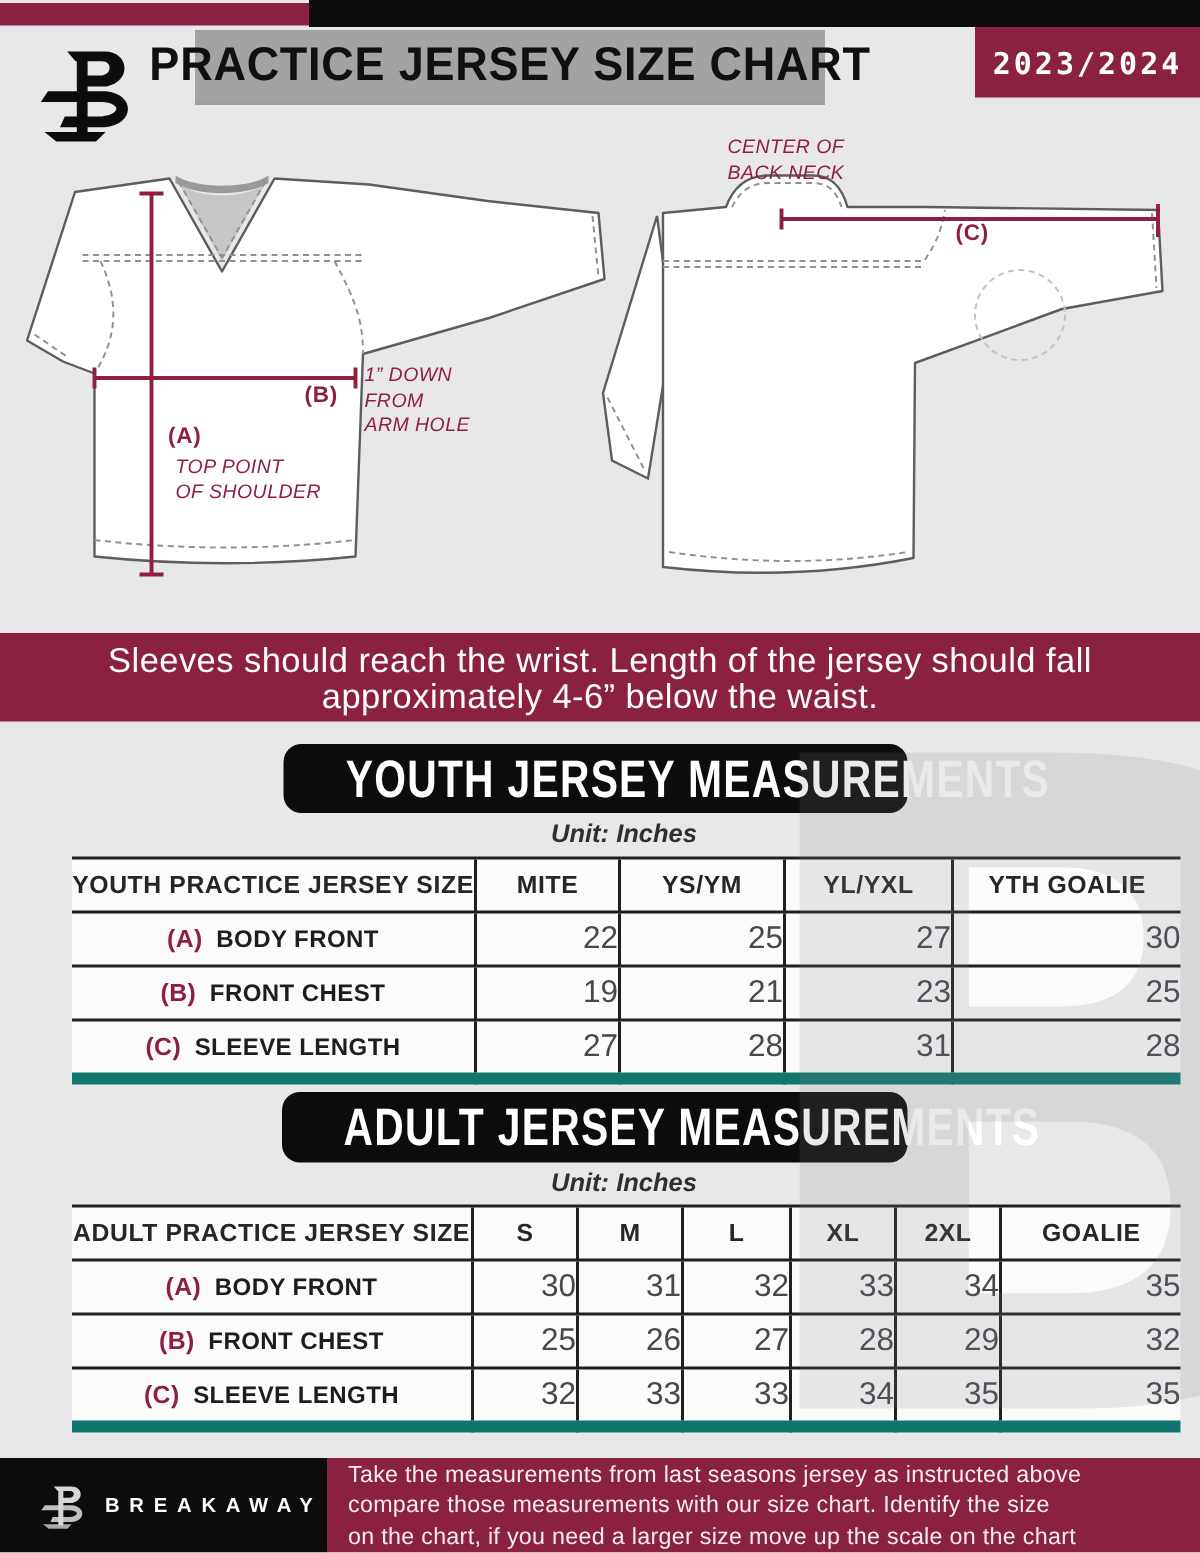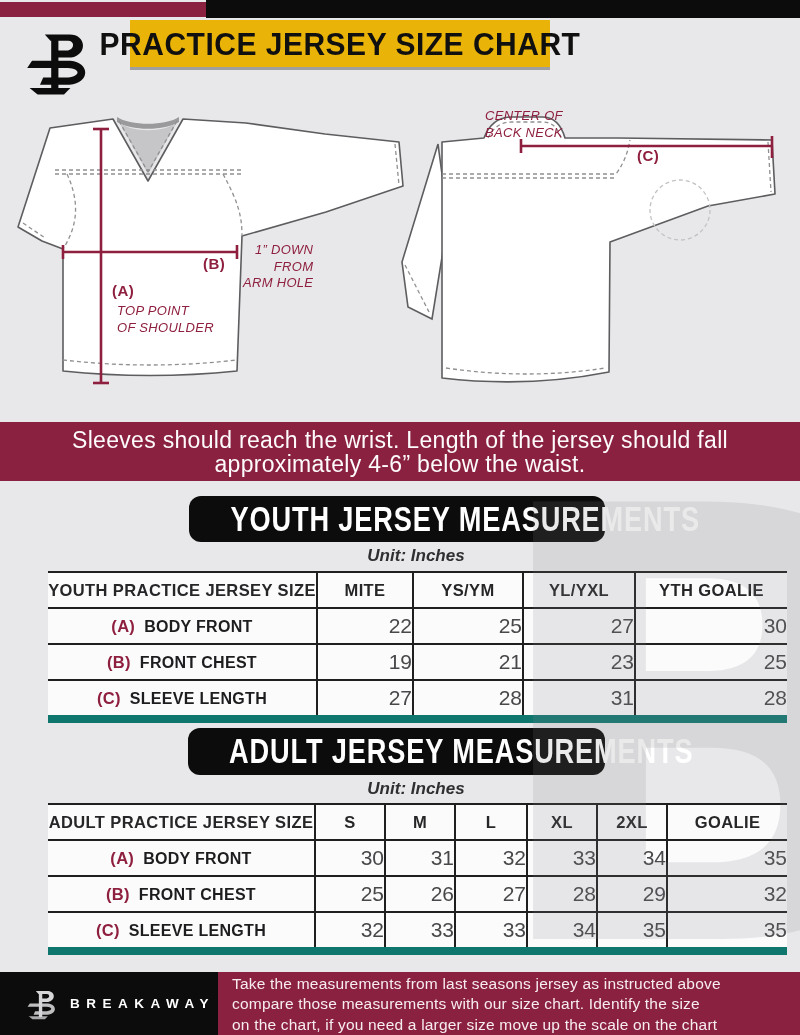--- a/index.html
+++ b/index.html
@@ -3,21 +3,21 @@
 <meta charset="utf-8">
 <style>
   html,body{margin:0;padding:0;}
   .page{position:relative;width:800px;height:1035px;background:#e8e8ea;overflow:hidden;
         font-family:"Liberation Sans",sans-serif;}
   
   .topstrip{position:absolute;left:0;top:0;width:800px;height:18px;display:flex;}
   .topstrip .maroon-seg{width:206px;height:15px;margin-top:2px;background:#8B2140;}
   .topstrip .black-seg{flex:1;height:18px;background:#0c0c0c;}
   
-  .title-box{position:absolute;left:130px;top:20px;width:420px;height:47px;background:#eab308;
+  .title-box{position:absolute;left:130px;top:20px;width:420px;height:47px;background:#a3a3a3;
              display:flex;align-items:center;justify-content:center;
              box-shadow:0 3px 0 rgba(70,70,70,.45);}
   .title-box h1{margin:0;font-size:30px;font-weight:bold;letter-spacing:.5px;color:#101010;
                 transform:scaleY(1.05);white-space:nowrap;}
   .season-box{position:absolute;left:650px;top:18px;width:150px;height:47px;background:#8B2140;
               display:flex;align-items:center;justify-content:center;}
   .season-box span{font-family:"DejaVu Sans Mono",monospace;font-weight:bold;font-size:20px;
                    letter-spacing:2px;color:#fff;}
   .logo{position:absolute;left:24px;top:24px;}
   
@@ -77,20 +77,23 @@
 
   <svg class="logo" width="72" height="76" viewBox="0 0 90 85">
     <path d="M26,8 L57,8 C78,8 80,33 59,37 L38,37 L38,28 L55,28 C64,26 63,16 55,16 L33,16 Z" fill="#0c0c0c"></path>
     <path d="M10,41 L58,41 C83,43 83,69 57,71 L20,71 L24,62 L55,62 C71,60 71,51 55,50 L4,50 Z" fill="#0c0c0c"></path>
     <path d="M7,75 L58,75 L50,83 L17,83 Z" fill="#0c0c0c"></path>
     <path d="M34,14 L43,14 L43,77 L34,77 Z" fill="#0c0c0c"></path>
   </svg>
 
   <div class="title-box">
     <h1>PRACTICE JERSEY SIZE CHART</h1>
+  </div>
+  <div class="season-box">
+    <span>2023/2024</span>
   </div>
 
   <svg class="jersey" style="left:15px;top:108px;" width="400" height="300" viewBox="0 0 400 300">
     <path d="M35,20 L98,11 L133,73 L168,11 L231,15 L310,26 L384,34 L388,78 L311,104 L227,128
              L222,263 Q135,272 48,263 L48,141 L27,133 L3,119 Z" fill="#ffffff" stroke="#5d5d60" stroke-width="1.6" stroke-linejoin="round"></path>
     <path d="M102,9 C115,18 151,18 164,9 L164,14 C150,23 116,23 102,14 Z" fill="#9a9a9d"></path>
     <path d="M104,14 C116,25 150,25 162,14 L133,66 Z" fill="#c6c6c9"></path>
     <g stroke="#909093" stroke-width="1.3" fill="none" stroke-dasharray="4 3">
       <path d="M40,62 L226,62"></path>
       <path d="M40,66 L226,66"></path>
@@ -125,27 +128,27 @@
     </g>
     <circle cx="282" cy="110" r="30" fill="none" stroke="#c2c2c5" stroke-width="1.3" stroke-dasharray="4 3"></circle>
     <g stroke="#8E1F3E" stroke-width="2.6" fill="none">
       <path d="M123,46 L374,46"></path>
         <path d="M123,39 L123,53"></path>
         <path d="M374,36 L374,58"></path>
     </g>
   </svg>
 
   <div class="anno key" style="left:203px;top:255px;">(B)</div>
-  <div class="anno note" style="left:243px;top:242px;text-align:right;">1” DOWN
+  <div class="anno note" style="left:243px;top:242px;">1” DOWN
 FROM
 ARM HOLE</div>
   <div class="anno key" style="left:112px;top:282px;">(A)</div>
   <div class="anno note" style="left:117px;top:303px;">TOP POINT
 OF SHOULDER</div>
-  <div class="anno note" style="left:485px;top:108px;">CENTER OF
+  <div class="anno note" style="left:485px;top:90px;">CENTER OF
 BACK NECK</div>
   <div class="anno key" style="left:637px;top:147px;">(C)</div>
 
   <div class="notice">Sleeves should reach the wrist. Length of the jersey should fall
 approximately 4-6” below the waist.</div>
 
   <div class="badge youth">
     <span>YOUTH JERSEY MEASUREMENTS</span>
   </div>
   <div class="unit youth">Unit: Inches</div>

